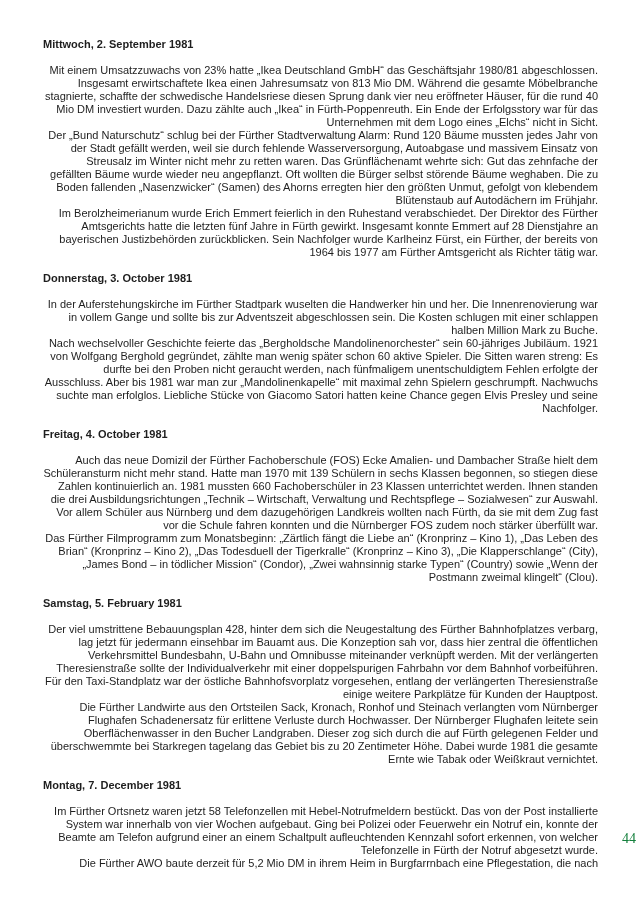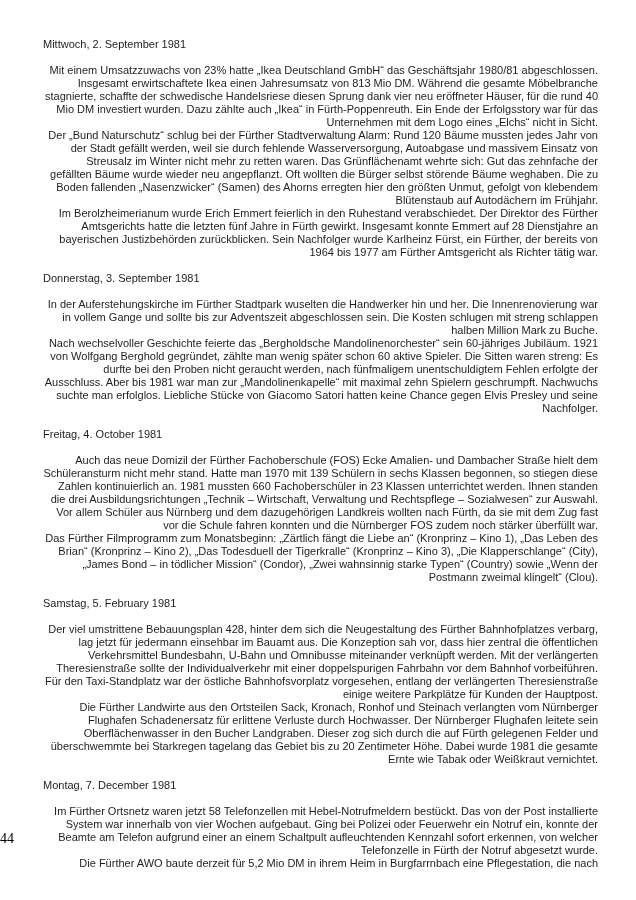--- a/index.html
+++ b/index.html
@@ -23,58 +23,58 @@
     position: absolute;
     left: 43px;
     top: 38px;
     width: 555px;
     font-size: 11px;
     line-height: 13px;
     color: #1e1e1e;
     text-align: left;
   }
   .day-heading {
-    font-weight: normal;
+    font-weight: bold;
     margin: 13px 0 13px 0;
   }
   .day-heading.first {
     margin-top: 0;
   }
   .day-body {
     margin: 0;
     text-align: right;
   }
   .para {
     margin: 0;
   }
   .page-number {
     position: absolute;
     left: 0;
     right: 0;
     top: 831px;
-    text-align: left;
+    text-align: right;
     font-family: "Liberation Serif", serif;
     font-size: 14px;
-    color: #000000;
+    color: #15803d;
   }
 </style>
 </head>
 <body>
 
 <div class="page">
   <div class="content" id="content">
       <div class="day-heading first">Mittwoch, 2. September 1981</div>
       <div class="day-body">
         <div class="para">Mit einem Umsatzzuwachs von 23% hatte „Ikea Deutschland GmbH“ das Geschäftsjahr 1980/81 abgeschlossen. Insgesamt erwirtschaftete Ikea einen Jahresumsatz von 813 Mio DM. Während die gesamte Möbelbranche stagnierte, schaffte der schwedische Handelsriese diesen Sprung dank vier neu eröffneter Häuser, für die rund 40 Mio DM investiert wurden. Dazu zählte auch „Ikea“ in Fürth-Poppenreuth. Ein Ende der Erfolgsstory war für das Unternehmen mit dem Logo eines „Elchs“ nicht in Sicht.</div>
         <div class="para">Der „Bund Naturschutz“ schlug bei der Fürther Stadtverwaltung Alarm: Rund 120 Bäume mussten jedes Jahr von der Stadt gefällt werden, weil sie durch fehlende Wasserversorgung, Autoabgase und massivem Einsatz von Streusalz im Winter nicht mehr zu retten waren. Das Grünflächenamt wehrte sich: Gut das zehnfache der gefällten Bäume wurde wieder neu angepflanzt. Oft wollten die Bürger selbst störende Bäume weghaben. Die zu Boden fallenden „Nasenzwicker“ (Samen) des Ahorns erregten hier den größten Unmut, gefolgt von klebendem Blütenstaub auf Autodächern im Frühjahr.</div>
         <div class="para">Im Berolzheimerianum wurde Erich Emmert feierlich in den Ruhestand verabschiedet. Der Direktor des Fürther Amtsgerichts hatte die letzten fünf Jahre in Fürth gewirkt. Insgesamt konnte Emmert auf 28 Dienstjahre an bayerischen Justizbehörden zurückblicken. Sein Nachfolger wurde Karlheinz Fürst, ein Fürther, der bereits von 1964 bis 1977 am Fürther Amtsgericht als Richter tätig war.</div>
       </div>
-      <div class="day-heading">Donnerstag, 3. September 1981</div>
+      <div class="day-heading">Donnerstag, 3. October 1981</div>
       <div class="day-body">
-        <div class="para">In der Auferstehungskirche im Fürther Stadtpark wuselten die Handwerker hin und her. Die Innenrenovierung war in vollem Gange und sollte bis zur Adventszeit abgeschlossen sein. Die Kosten schlugen mit streng schlappen halben Million Mark zu Buche.</div>
+        <div class="para">In der Auferstehungskirche im Fürther Stadtpark wuselten die Handwerker hin und her. Die Innenrenovierung war in vollem Gange und sollte bis zur Adventszeit abgeschlossen sein. Die Kosten schlugen mit einer schlappen halben Million Mark zu Buche.</div>
         <div class="para">Nach wechselvoller Geschichte feierte das „Bergholdsche Mandolinenorchester“ sein 60-jähriges Jubiläum. 1921 von Wolfgang Berghold gegründet, zählte man wenig später schon 60 aktive Spieler. Die Sitten waren streng: Es durfte bei den Proben nicht geraucht werden, nach fünfmaligem unentschuldigtem Fehlen erfolgte der Ausschluss. Aber bis 1981 war man zur „Mandolinenkapelle“ mit maximal zehn Spielern geschrumpft. Nachwuchs suchte man erfolglos. Liebliche Stücke von Giacomo Satori hatten keine Chance gegen Elvis Presley und seine Nachfolger.</div>
       </div>
       <div class="day-heading">Freitag, 4. October 1981</div>
       <div class="day-body">
         <div class="para">Auch das neue Domizil der Fürther Fachoberschule (FOS) Ecke Amalien- und Dambacher Straße hielt dem Schüleransturm nicht mehr stand. Hatte man 1970 mit 139 Schülern in sechs Klassen begonnen, so stiegen diese Zahlen kontinuierlich an. 1981 mussten 660 Fachoberschüler in 23 Klassen unterrichtet werden. Ihnen standen die drei Ausbildungsrichtungen „Technik – Wirtschaft, Verwaltung und Rechtspflege – Sozialwesen“ zur Auswahl. Vor allem Schüler aus Nürnberg und dem dazugehörigen Landkreis wollten nach Fürth, da sie mit dem Zug fast vor die Schule fahren konnten und die Nürnberger FOS zudem noch stärker überfüllt war.</div>
         <div class="para">Das Fürther Filmprogramm zum Monatsbeginn: „Zärtlich fängt die Liebe an“ (Kronprinz – Kino 1), „Das Leben des Brian“ (Kronprinz – Kino 2), „Das Todesduell der Tigerkralle“ (Kronprinz – Kino 3), „Die Klapperschlange“ (City), „James Bond – in tödlicher Mission“ (Condor), „Zwei wahnsinnig starke Typen“ (Country) sowie „Wenn der Postmann zweimal klingelt“ (Clou).</div>
       </div>
       <div class="day-heading">Samstag, 5. February 1981</div>
       <div class="day-body">
         <div class="para">Der viel umstrittene Bebauungsplan 428, hinter dem sich die Neugestaltung des Fürther Bahnhofplatzes verbarg, lag jetzt für jedermann einsehbar im Bauamt aus. Die Konzeption sah vor, dass hier zentral die öffentlichen Verkehrsmittel Bundesbahn, U-Bahn und Omnibusse miteinander verknüpft werden. Mit der verlängerten Theresienstraße sollte der Individualverkehr mit einer doppelspurigen Fahrbahn vor dem Bahnhof vorbeiführen. Für den Taxi-Standplatz war der östliche Bahnhofsvorplatz vorgesehen, entlang der verlängerten Theresienstraße einige weitere Parkplätze für Kunden der Hauptpost.</div>

